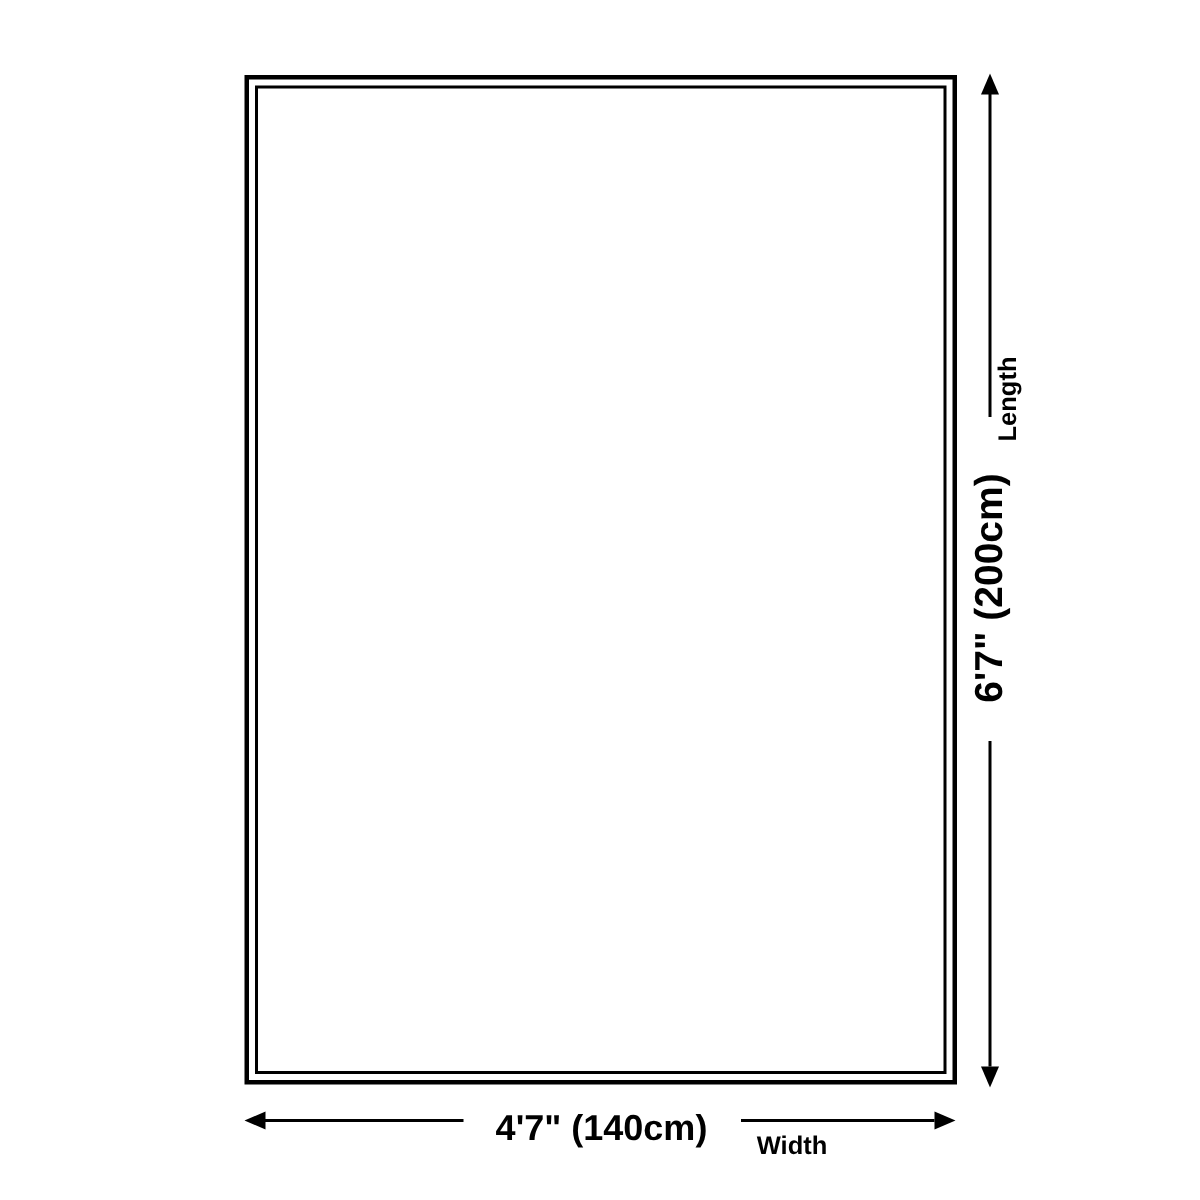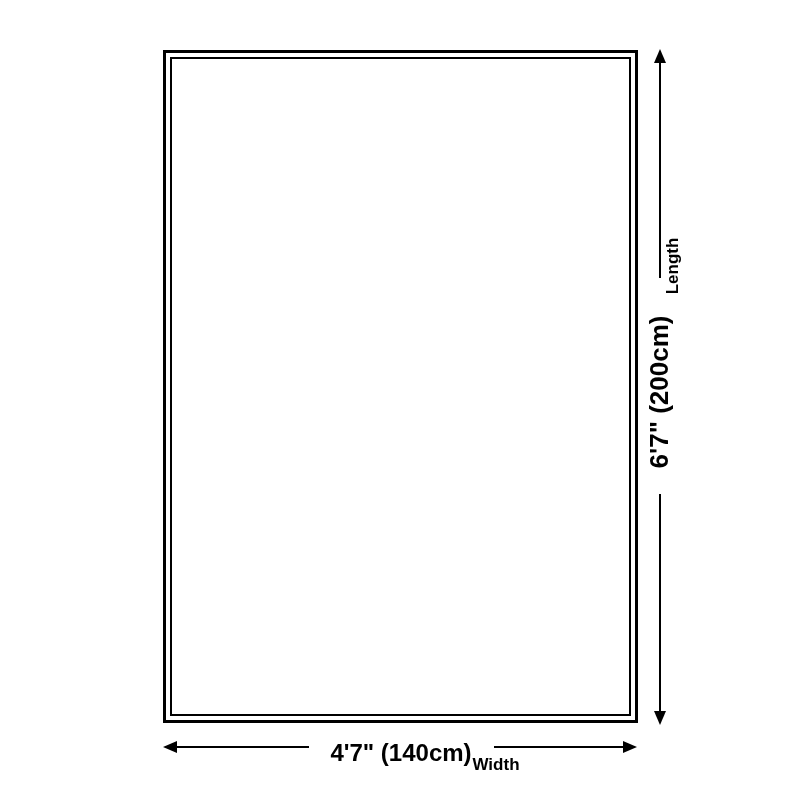--- a/index.html
+++ b/index.html
@@ -86,21 +86,21 @@
     font-weight: 700;
     white-space: nowrap;
     line-height: 1;
   }
   .dim-h {
     left: 401px; top: 753px;
     font-size: 24px;
     transform: translate(-50%, -50%);
   }
   .cap-h {
-    left: 496px; top: 764px;
+    left: 528px; top: 764px;
     font-size: 17px;
     transform: translate(-50%, -50%);
   }
   .dim-v {
     left: 659px; top: 392px;
     font-size: 26px;
     transform: translate(-50%, -50%) rotate(-90deg);
   }
   .cap-v {
     left: 672px; top: 266px;

